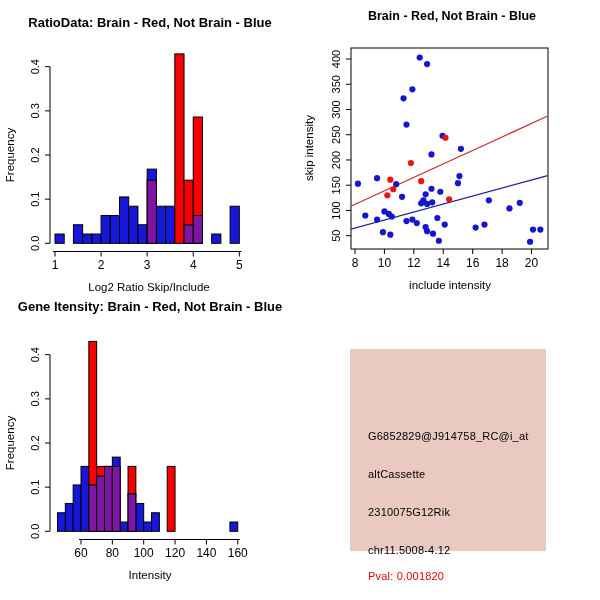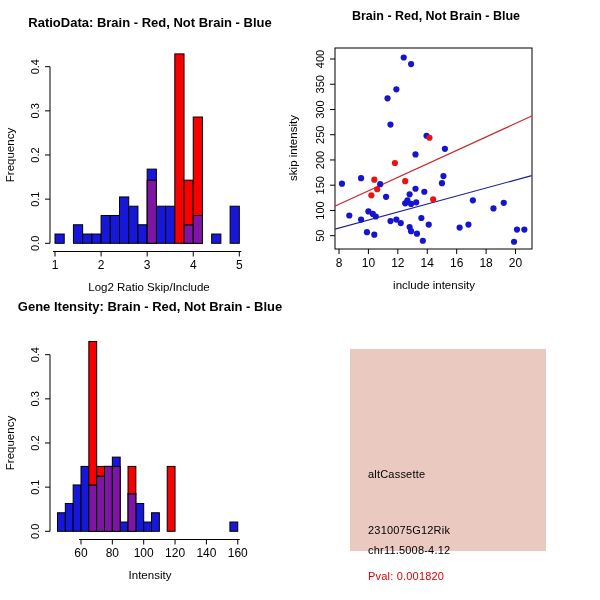--- a/index.html
+++ b/index.html
@@ -1,20 +1,20 @@
 <!DOCTYPE html>
 <html><head>
 <meta charset="utf-8">
 <style>
   html,body{margin:0;padding:0;background:#ffffff;}
   #screen{position:relative;width:600px;height:600px;background:#ffffff;overflow:hidden;
           font-family:"Liberation Sans",sans-serif;}
   .panel{position:absolute;width:300px;height:300px;}
   #p-tl{left:0;top:0;}
-  #p-tr{left:284px;top:0;}
+  #p-tr{left:300px;top:0;}
   #p-bl{left:0;top:288px;}
   #p-br{left:300px;top:300px;}
   svg{display:block;}
   #info-box{position:absolute;left:50px;top:49px;width:196px;height:202px;}
   .info-line{position:absolute;left:18px;font-size:11px;color:#000;white-space:nowrap;
              letter-spacing:0.2px;}
 </style>
 </head>
 <body>
 
@@ -218,19 +218,20 @@
         <rect x="96.675" y="178.39950000000002" width="7.837500000000006" height="9.712999999999994" fill="#F80000" stroke="#000" stroke-width="1"></rect>
         <rect x="104.5125" y="178.39950000000002" width="7.8374999999999915" height="64.9005" fill="#7F16A3" stroke="#000" stroke-width="1"></rect>
         <rect x="112.35" y="178.39950000000002" width="7.837500000000006" height="64.9005" fill="#7F16A3" stroke="#000" stroke-width="1"></rect>
         <rect x="128.025" y="205.7725" width="7.837500000000006" height="37.5275" fill="#7F16A3" stroke="#000" stroke-width="1"></rect>
         <rect x="128.025" y="178.39950000000002" width="7.837500000000006" height="27.37299999999999" fill="#F80000" stroke="#000" stroke-width="1"></rect>
         <rect x="167.21249999999998" y="178.39950000000002" width="7.837500000000034" height="64.9005" fill="#F80000" stroke="#000" stroke-width="1"></rect>
       </svg>
   </div>
   <div class="panel" id="p-br">
     <div id="info-box" style="background: rgb(234, 201, 192);">
+      <span class="info-line" style="top: 81px; color: rgb(0, 0, 0);">G6852829@J914758_RC@i_at</span>
       <span class="info-line" style="top: 119px; color: rgb(0, 0, 0);">altCassette</span>
-      <span class="info-line" style="top: 175px; color: rgb(0, 0, 0); text-align: center;">2310075G12Rik</span>
+      <span class="info-line" style="top: 157px; color: rgb(0, 0, 0); text-align: center;">2310075G12Rik</span>
       <span class="info-line" style="top: 195px; color: rgb(0, 0, 0);">chr11.5008-4.12</span>
       <span class="info-line" style="top: 221px; color: rgb(224, 0, 0);">Pval: 0.001820</span>
     </div>
   </div>
 </div>
 
 </body></html>

